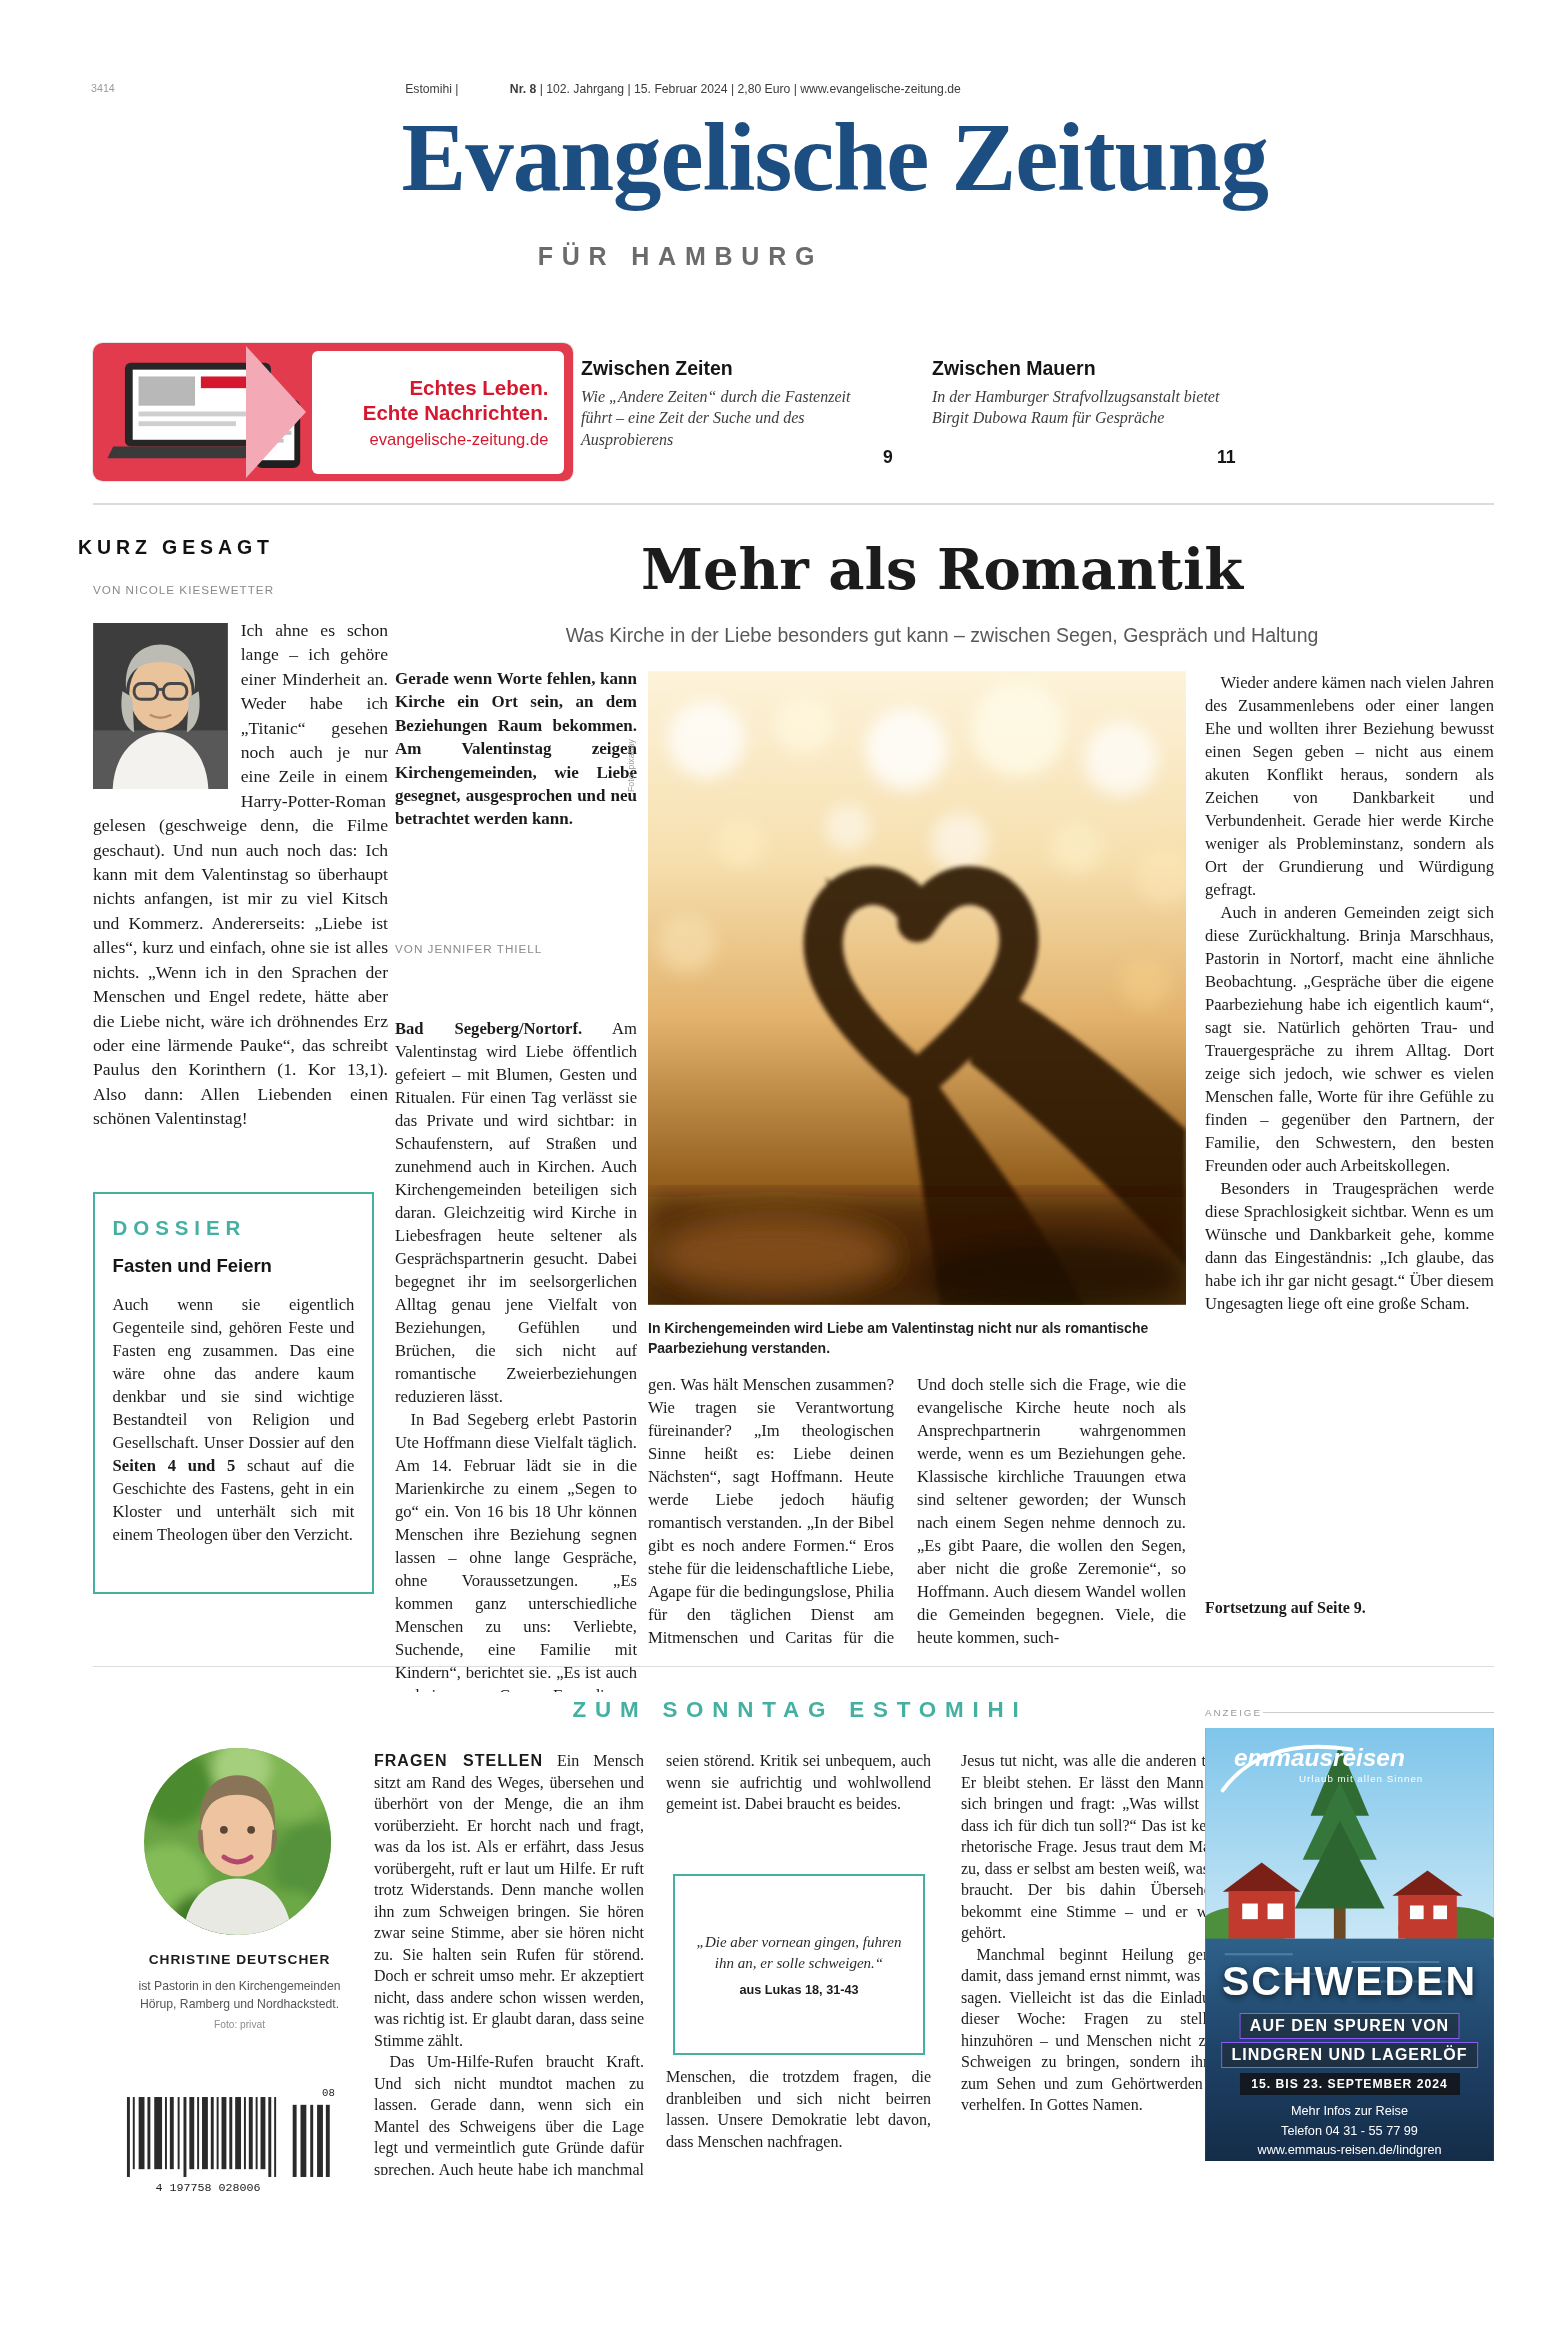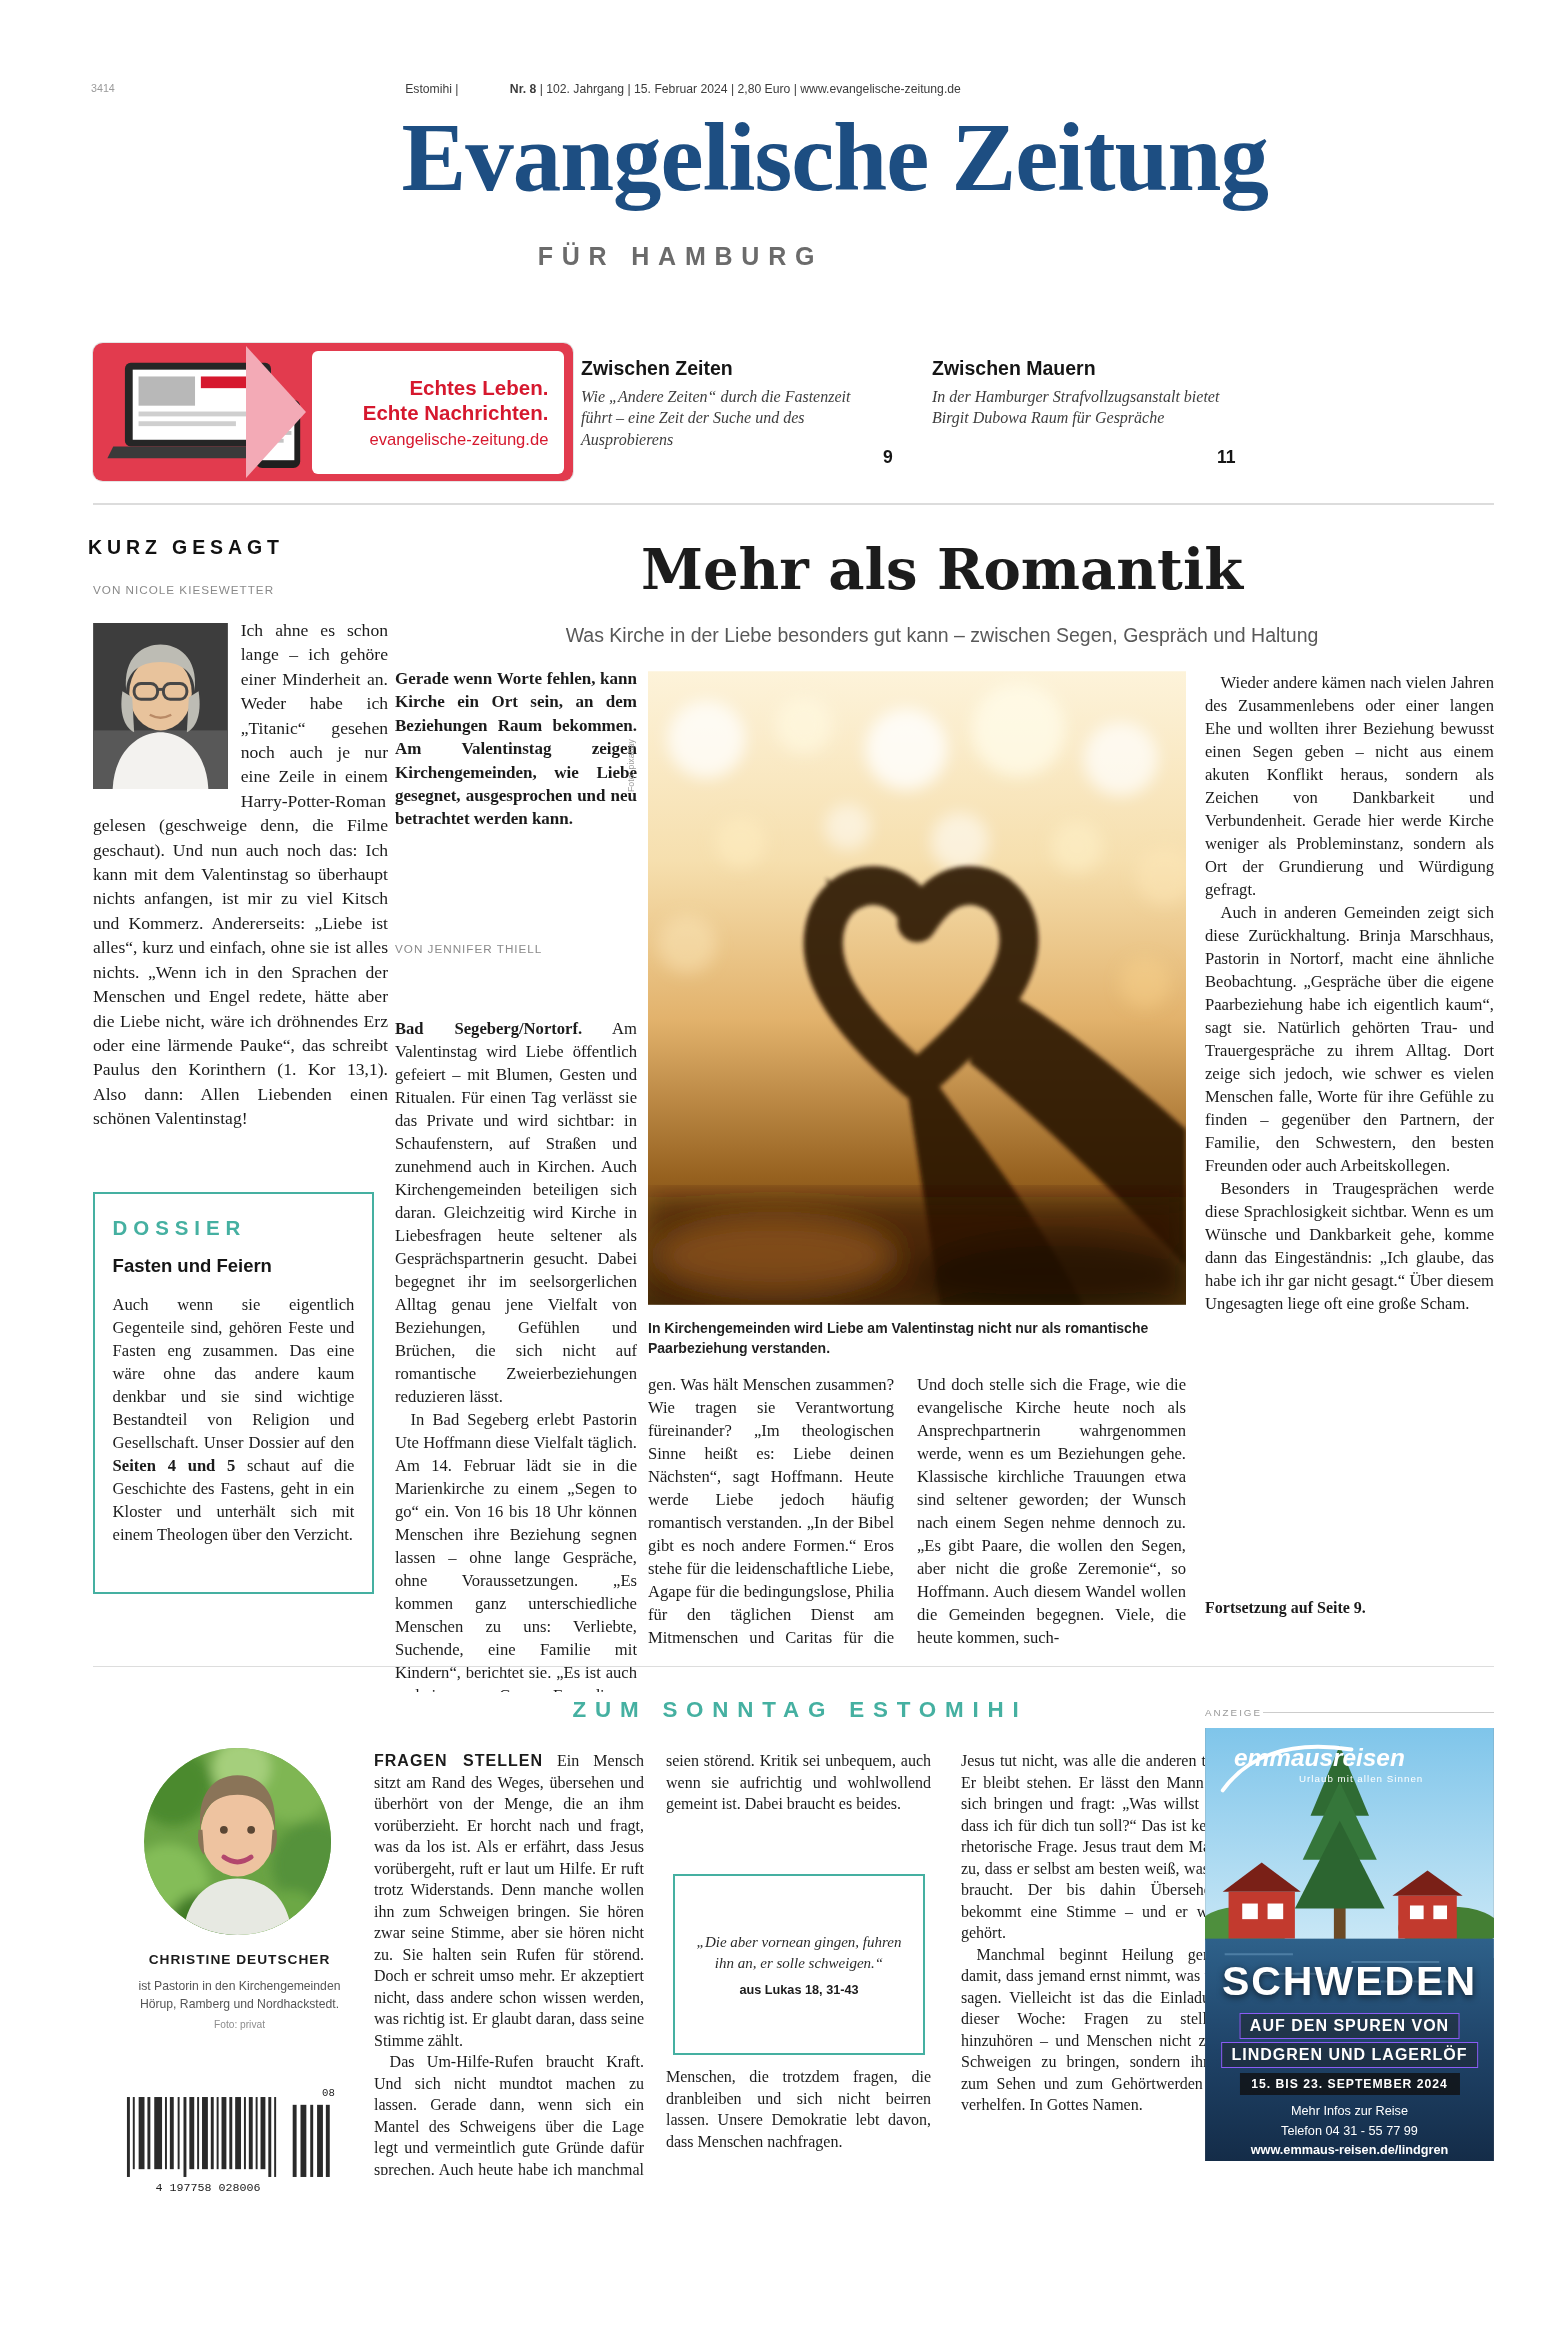--- a/index.html
+++ b/index.html
@@ -36,21 +36,21 @@
             color:#d6182e;line-height:25px;}
   .promo-url{font-family:"Liberation Sans",sans-serif;font-size:16.6px;color:#d6182e;margin-top:5.9px;}
 
   
   .teaser-title{font-family:"Liberation Sans",sans-serif;font-weight:bold;font-size:19.5px;color:#151515;}
   .teaser-body{font-style:italic;font-size:16px;color:#3d3d3d;line-height:21.5px;margin-top:5.9px;}
   .teaser-page{font-family:"Liberation Sans",sans-serif;font-weight:bold;font-size:17.6px;color:#151515;}
   .hr1{left:93px;top:503px;width:1401px;height:2px;background:#dcdcdc;}
 
   
-  .kurz-head{left:88px;top:536px;width:295px;font-family:"Liberation Sans",sans-serif;
+  .kurz-head{left:78px;top:536px;width:295px;font-family:"Liberation Sans",sans-serif;
              font-weight:bold;font-size:19.5px;letter-spacing:4.9px;color:#111;}
   .kurz-byline{left:93px;top:583px;width:295px;font-family:"Liberation Sans",sans-serif;
              font-size:11.7px;letter-spacing:1px;color:#8a8a8a;}
   .kurz-body{left:93px;top:618px;width:295px;height:558px;font-size:17.6px;line-height:24.4px;}
   .kurz-photo{float:left;width:135px;height:166px;margin:4.9px 12.7px 5.9px 0;}
 
   
   .dossier{left:93px;top:1192px;width:281px;height:402px;border:2.9px solid #45b0a1;
            box-sizing:border-box;padding:21.5px 17.6px;}
   .dossier-label{font-family:"Liberation Sans",sans-serif;font-weight:bold;font-size:20.5px;
@@ -374,21 +374,21 @@
     <path d="M18 64 C48 22 96 14 150 22" stroke="#ffffff" fill="none" stroke-width="4" stroke-linecap="round"></path>
   </svg>
   <span class="ad-brand">emmausreisen</span>
   <span class="ad-brand-sub">Urlaub mit allen Sinnen</span>
   <div class="ad-headline">SCHWEDEN</div>
   <div class="ad-strip" style="top:285px;">AUF DEN SPUREN VON</div>
   <div class="ad-strip" style="top:314px;">LINDGREN UND LAGERLÖF</div>
   <div class="ad-datebox">15. BIS 23. SEPTEMBER 2024</div>
   <div class="ad-info" style="top:376px;">Mehr Infos zur Reise</div>
   <div class="ad-info" style="top:396px;">Telefon 04 31 - 55 77 99</div>
-  <div class="ad-info" style="top:415px;font-weight:bold;">www.emmaus-reisen.de/lindgren</div>
+  <div class="ad-info" style="top:415px;font-weight:normal;">www.emmaus-reisen.de/lindgren</div>
 </div>
 
 <div class="abs barcode">
   <svg width="234" height="80" viewBox="0 0 240 82">
     <g fill="#2a2a2a">
       <rect x="2" y="0" width="3" height="82"></rect>
         <rect x="8" y="0" width="2" height="74"></rect>
       <rect x="14" y="0" width="6" height="74"></rect>
         <rect x="23" y="0" width="3" height="74"></rect>
       <rect x="30" y="0" width="8" height="74"></rect>

